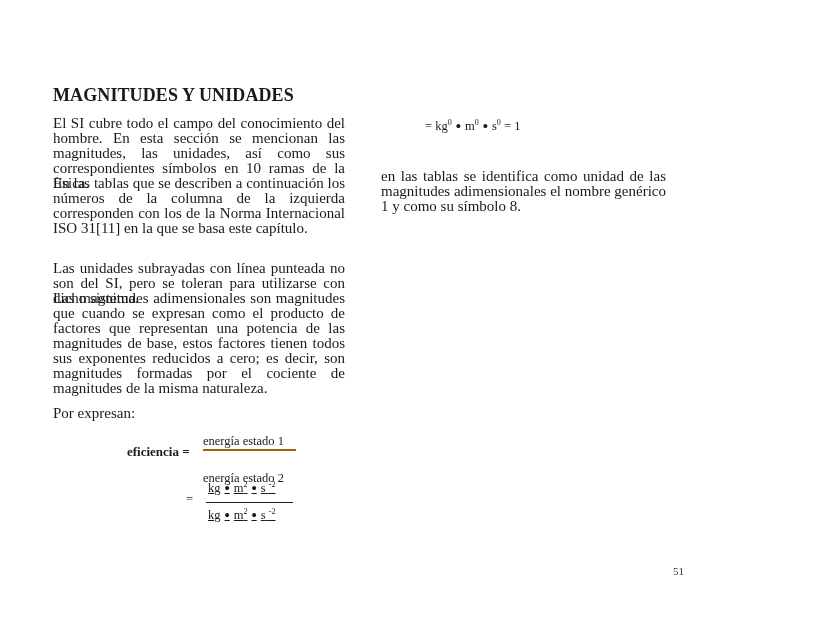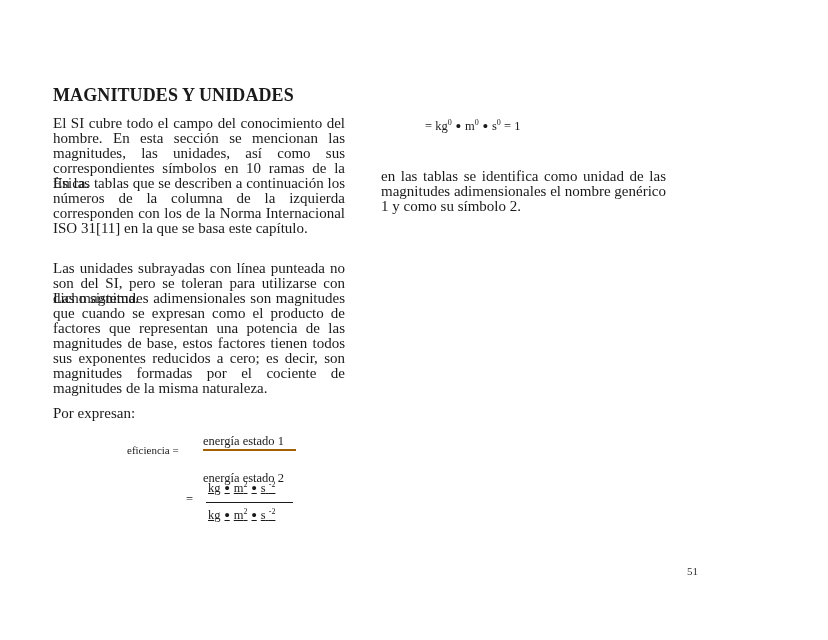--- a/index.html
+++ b/index.html
@@ -6,33 +6,33 @@
   body { width:828px; height:640px; position:relative; overflow:hidden;
          font-family:"Liberation Serif", "DejaVu Serif", serif; color:#1a1a1a; }
   .abs { position:absolute; }
   .title { left:53px; top:85px; font-size:18px; font-weight:bold; letter-spacing:0.1px; }
   .para { font-size:15px; line-height:15px; text-align:justify; width:292px; }
   .p1 { left:53px; top:116px; }
   .p2 { left:53px; top:176px; }
   .p3 { left:53px; top:261px; }
   .p4 { left:53px; top:291px; }
   .p5 { left:53px; top:406px; }
-  .eq-label { left:127px; top:444px; font-size:11px; }
+  .eq-label { left:127px; top:444px; font-size:13px;font-weight:bold; }
   .frac1 { left:203px; top:434px; font-size:12.5px; }
   .frac1 .num { border-bottom:2px solid #a16207; padding-right:12px; padding-bottom:1px; line-height:14px; }
   .frac1 .den { line-height:14px; padding-top:0px;margin-top:20px; }
   .eq2 { left:186px; top:492px; font-size:12.5px; }
   .frac2 { left:206px; top:480px; font-size:12.5px;text-decoration:underline; }
   .frac2 .num { border-bottom:1px solid #1a1a1a; padding-right:18px; padding-bottom:6px; line-height:16px; padding-left:2px; }
   .frac2 .den { line-height:16px; padding-top:4px; padding-left:2px; }
   sup { font-size:8px; vertical-align:5px; line-height:0; }
   .dot { font-size:15px; font-weight:bold; vertical-align:-1px; padding:0 4px; }
   .r-eq { left:425px; top:118px; font-size:12.5px; }
   .p6 { left:381px; top:169px; width:285px; }
-  .pnum { left:687px; top:565px; font-size:11px; color:#333; }
+  .pnum { left:673px; top:565px; font-size:11px; color:#333; }
 </style>
 </head>
 <body>
 
 <div class="abs title">MAGNITUDES Y UNIDADES</div>
 
 <div class="abs para p1">El SI cubre todo el campo del conocimiento del hombre. En esta sección se mencionan las magnitudes, las unidades, así como sus correspondientes símbolos en 10 ramas de la física.</div>
 <div class="abs para p2">En las tablas que se describen a continuación los números de la columna de la izquierda corresponden con los de la Norma Internacional ISO 31[11] en la que se basa este capítulo.</div>
 <div class="abs para p3">Las unidades subrayadas con línea punteada no son del SI, pero se toleran para utilizarse con dicho sistema.</div>
 <div class="abs para p4">Las magnitudes adimensionales son magnitudes que cuando se  expresan como el producto de factores que representan una potencia de las magnitudes de base, estos factores tienen todos sus exponentes reducidos a cero; es decir, son magnitudes formadas por el cociente de magnitudes de la misma naturaleza.</div>
@@ -45,15 +45,15 @@
 </div>
 
 <div class="abs eq2">=</div>
 <div class="abs frac2">
   <div class="num"><span>kg</span><span class="dot">•</span><span>m</span><sup>2</sup><span class="dot">•</span><span>s</span> <sup>-2</sup></div>
   <div class="den"><span>kg</span><span class="dot">•</span><span>m</span><sup>2</sup><span class="dot">•</span><span>s</span> <sup>-2</sup></div>
 </div>
 
 <div class="abs r-eq"><span>= kg</span><sup>0</sup><span class="dot">•</span><span>m</span><sup>0</sup><span class="dot">•</span><span>s</span><sup>0</sup><span> </span><span>=  1</span></div>
 
-<div class="abs para p6">en las tablas se identifica como unidad de las magnitudes adimensionales el nombre genérico 1 y como su símbolo 2.</div>
+<div class="abs para p6">en las tablas se identifica como unidad de las magnitudes adimensionales el nombre genérico 1 y como su símbolo 8.</div>
 
 <div class="abs pnum">51</div>
 
 </body></html>

